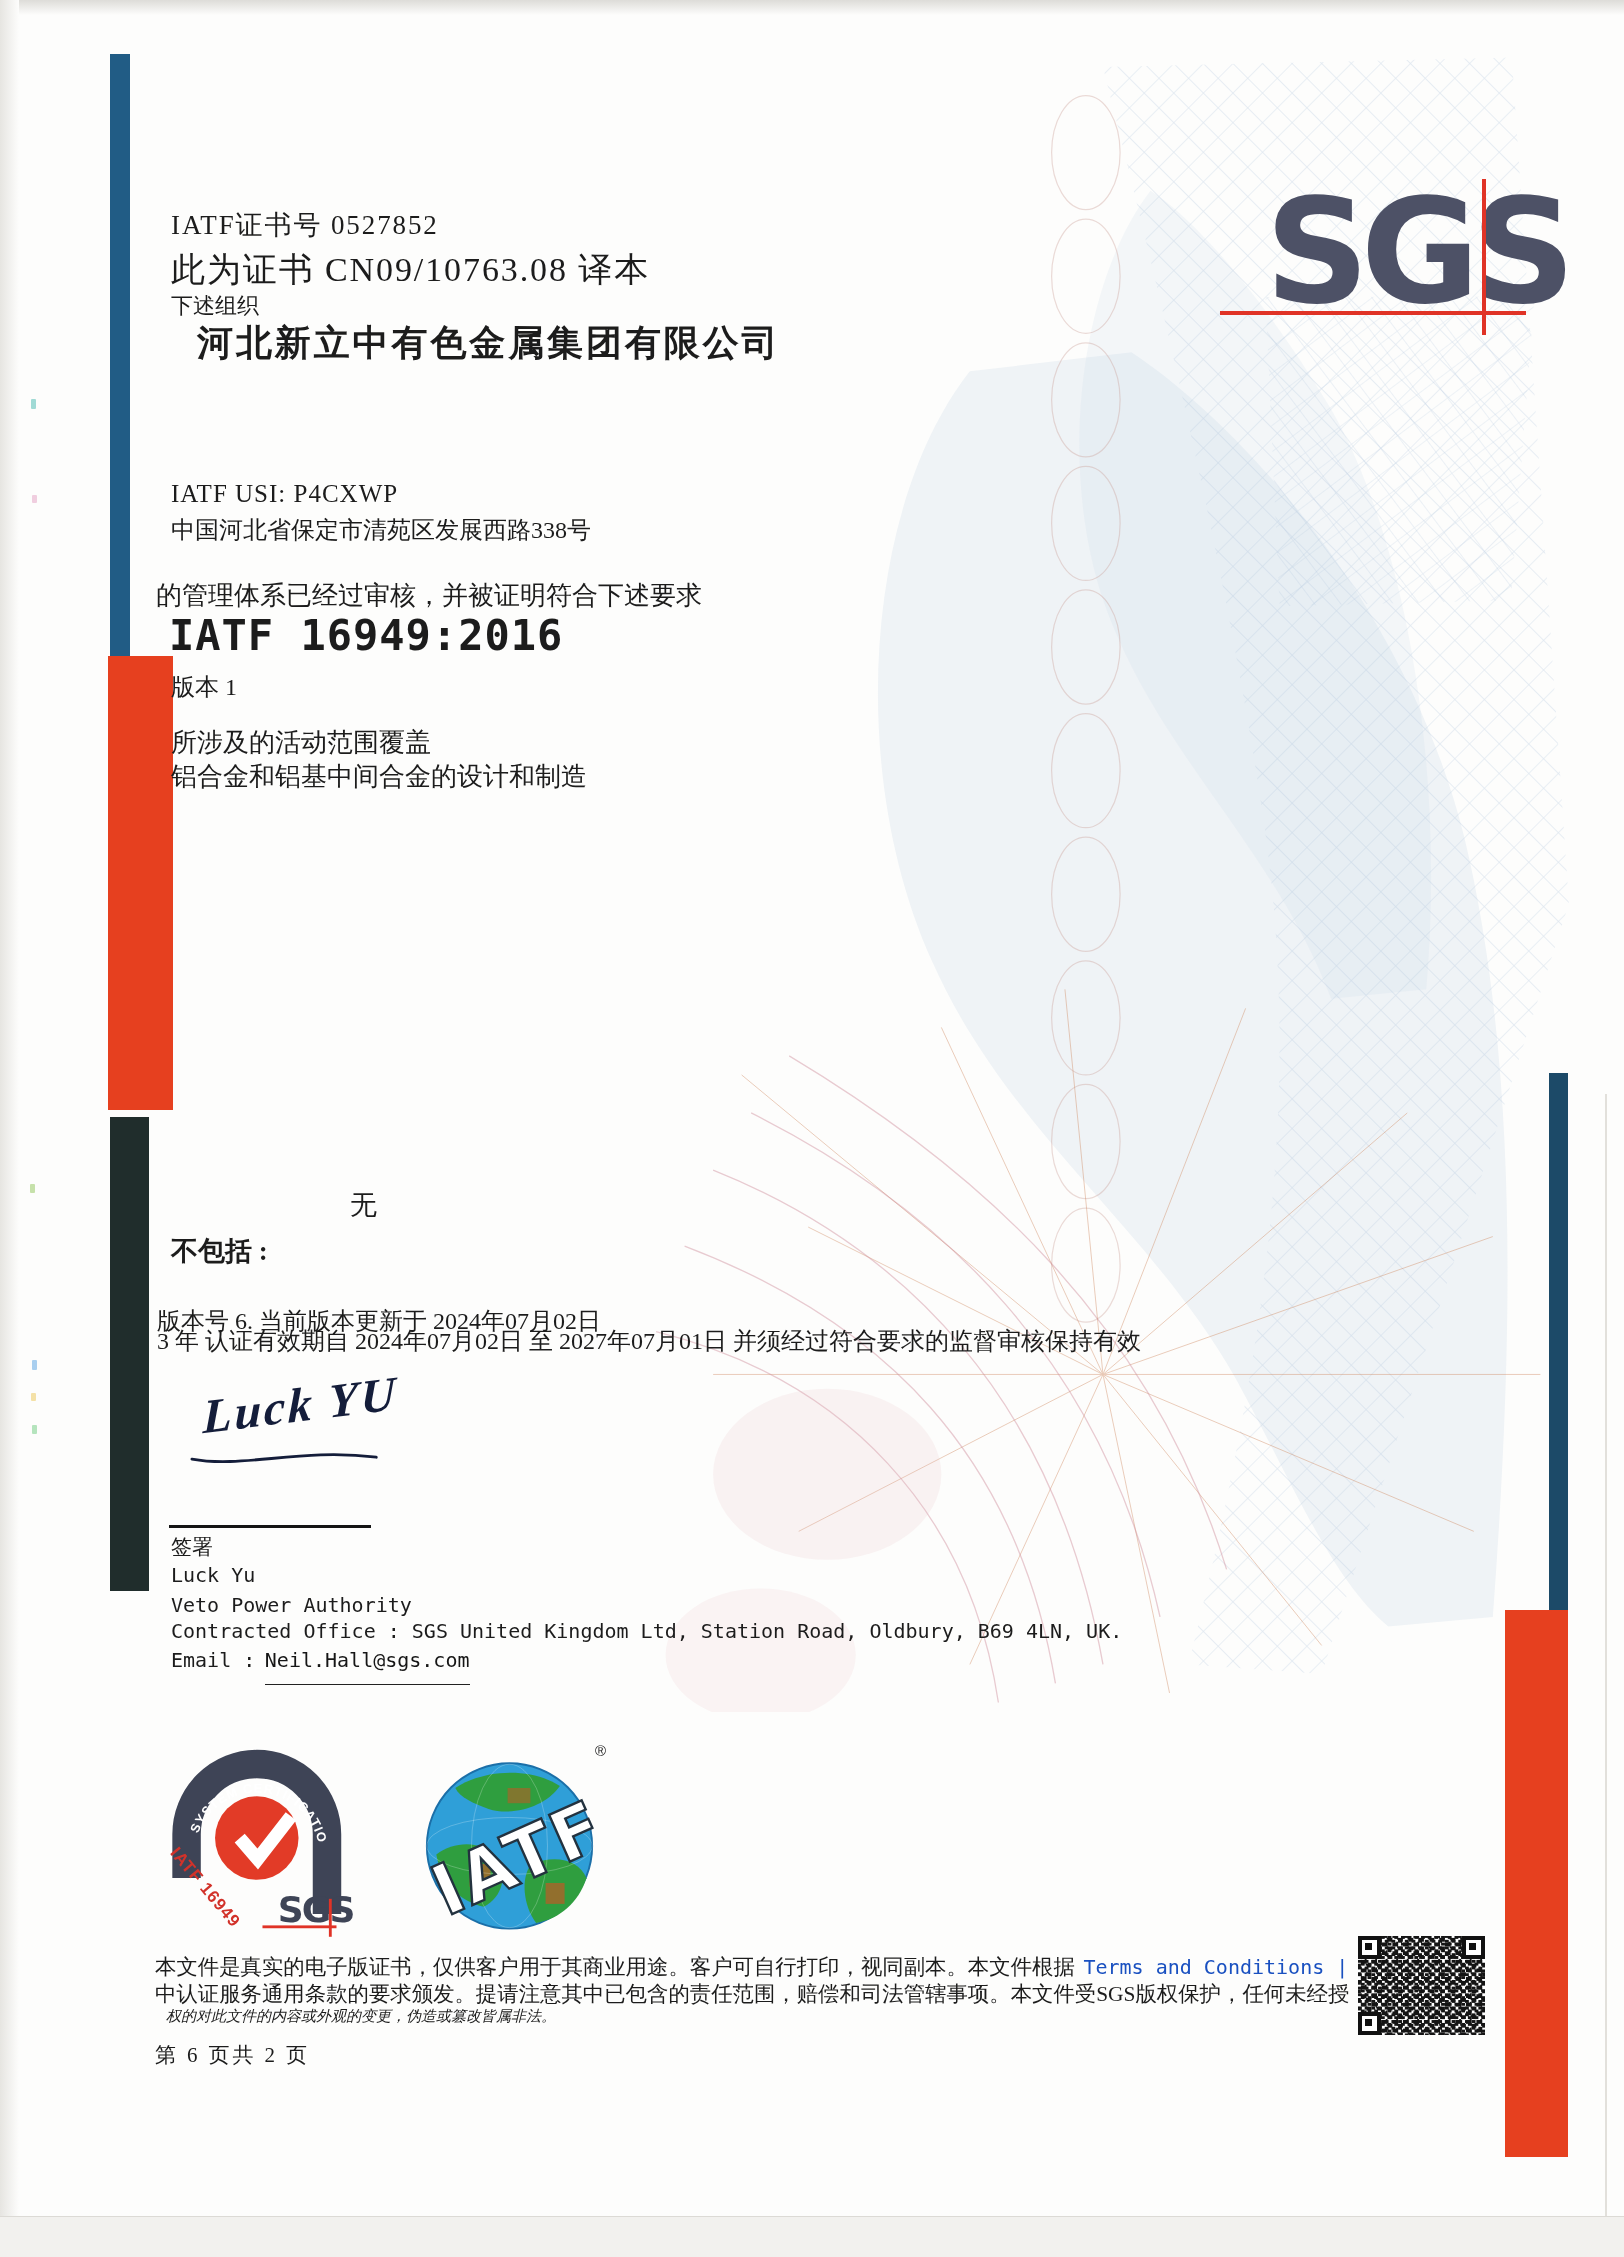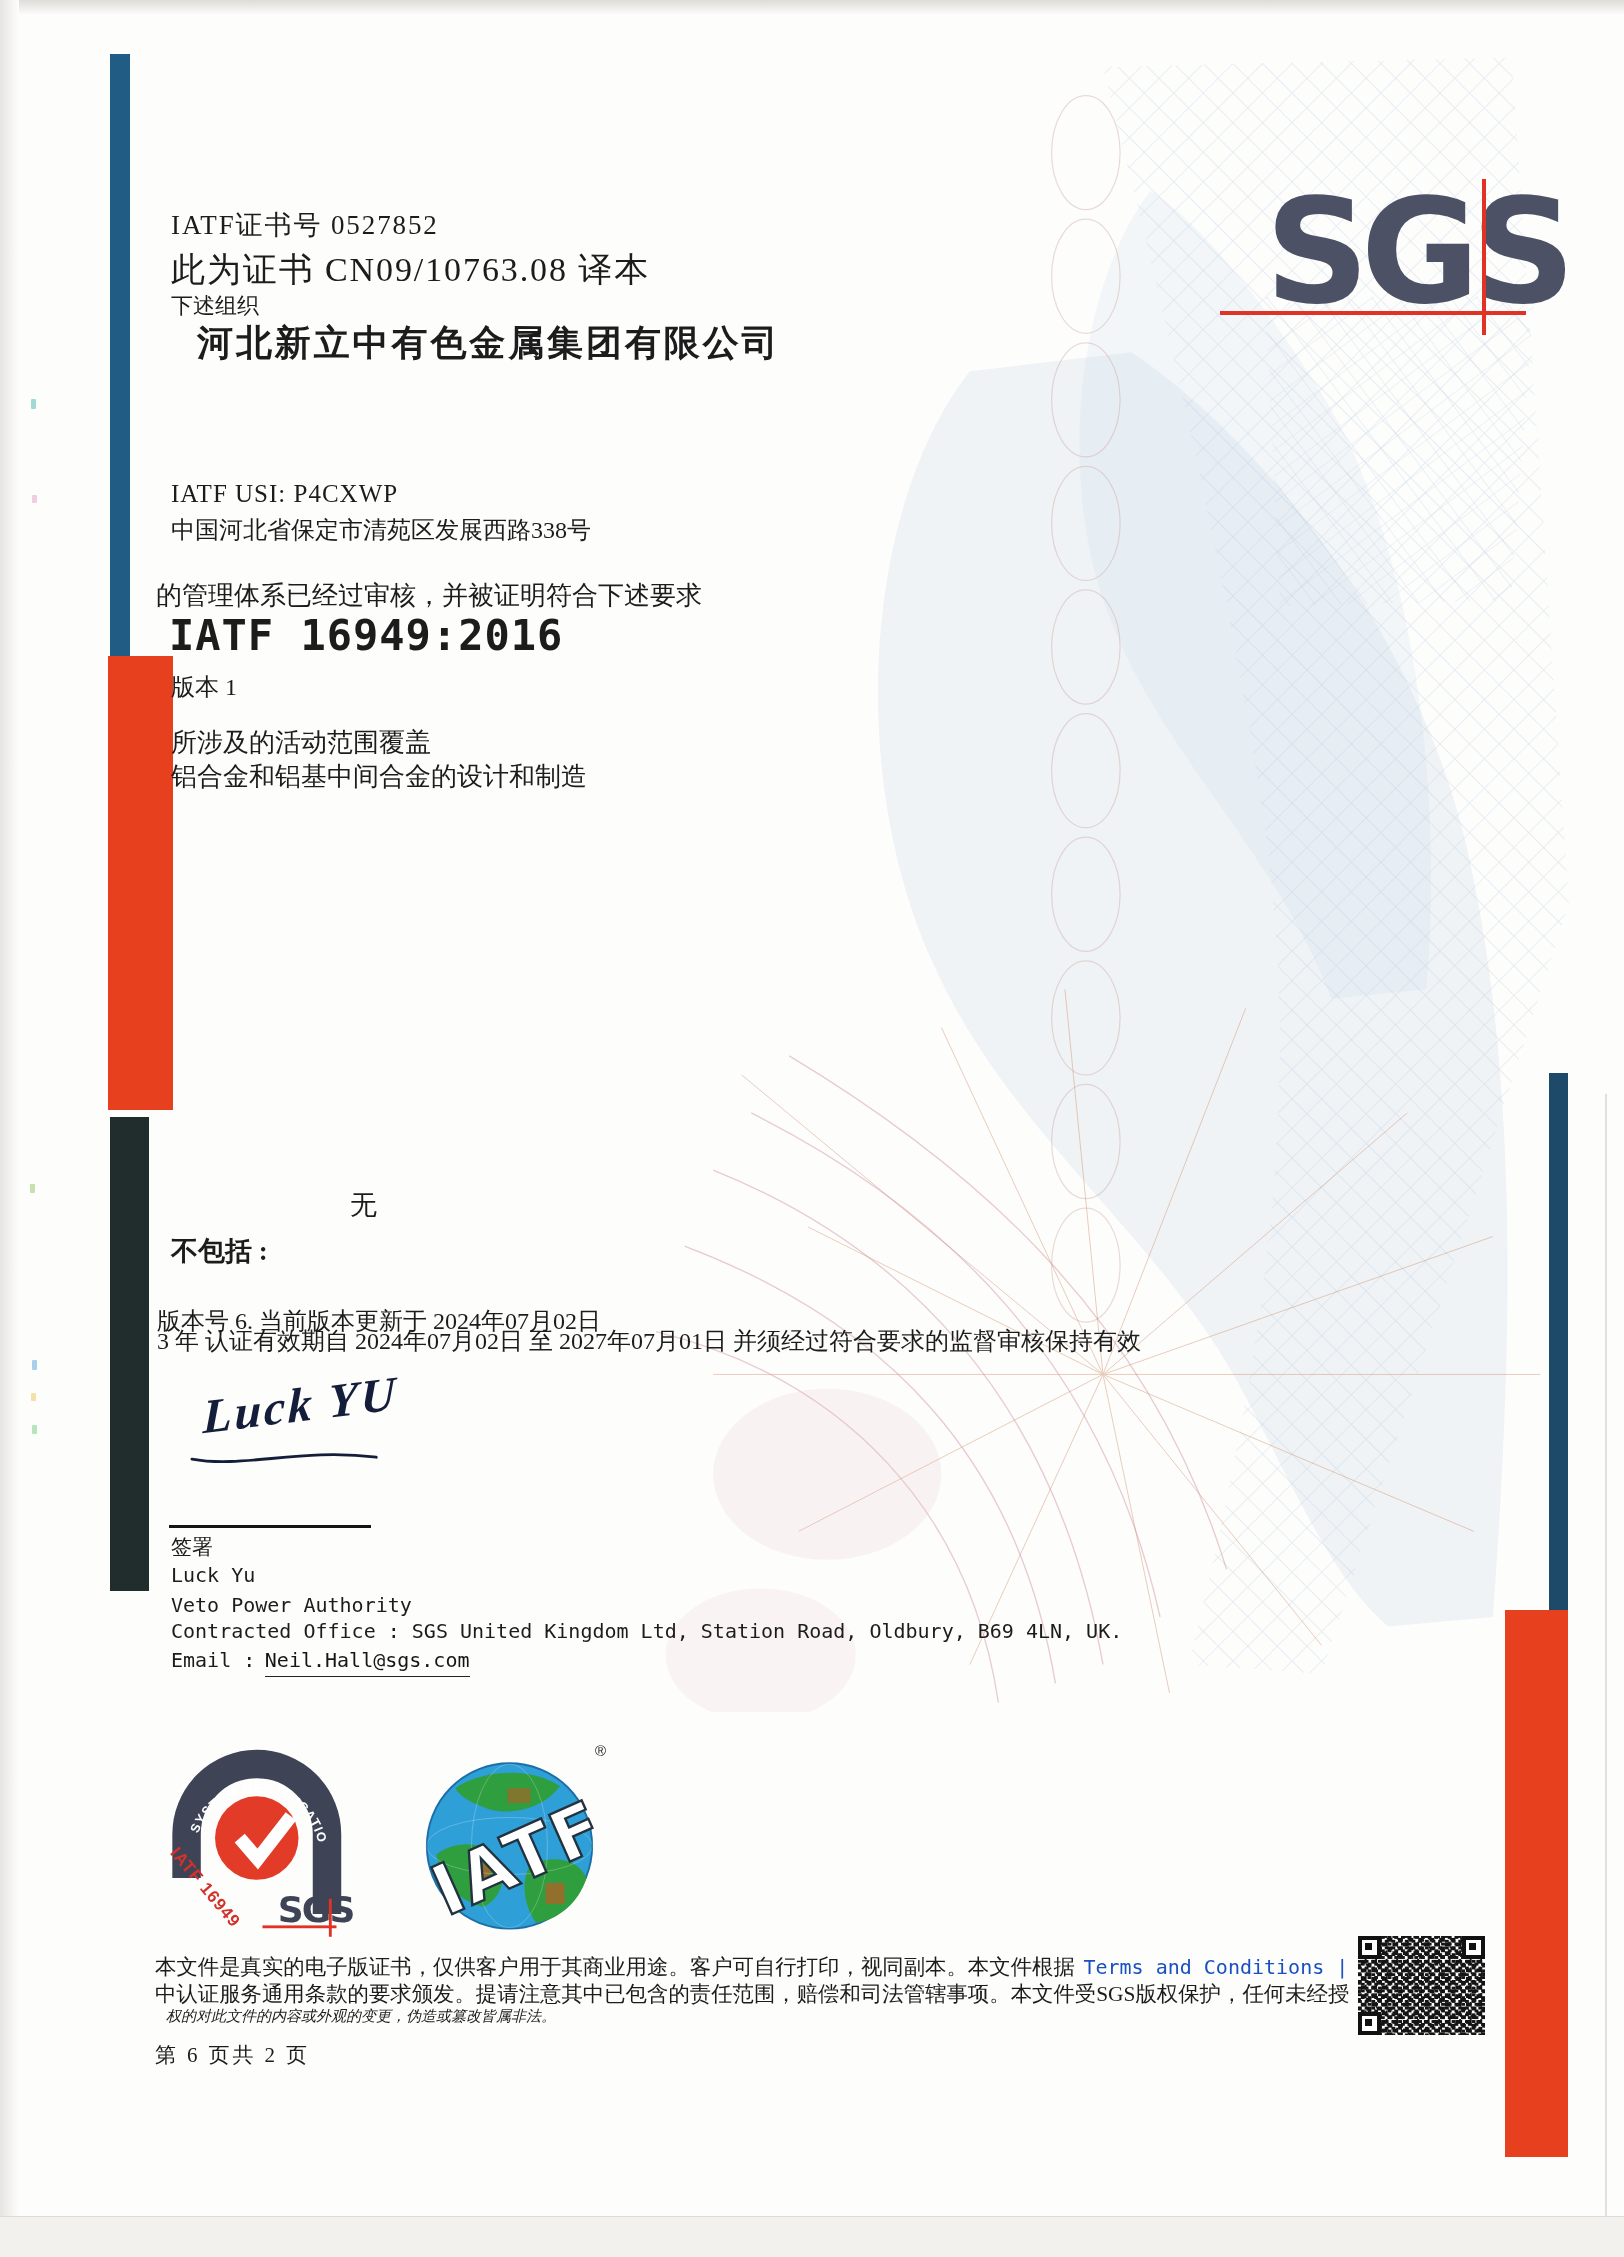--- a/index.html
+++ b/index.html
@@ -51,21 +51,21 @@
   .t-excl{left:171px;top:1233px;font-size:27px;font-weight:bold;}
   .t-exclval{left:350px;top:1187px;font-size:27px;}
   .t-validity{left:157px;top:1301px;font-size:24px;margin-top:24px;}
   .t-revision{left:157px;top:1305px;font-size:24px;text-align:right;}
   .t-signedlbl{left:171px;top:1533px;font-size:21px;}
   .t-signer{left:171px;top:1563px;font-size:20px;}
   .t-title{left:171px;top:1593px;font-size:20px;}
   .t-office{left:171px;top:1619px;font-size:20px;}
   .t-emailrow{left:171px;top:1648px;font-size:20px;}
   .email-link{margin-left:9.5px;color:#161616;text-decoration:none;border-bottom:1.9px solid #222;
-              padding-bottom:4px;}
+              padding-bottom:12px;}
   .sig-line{left:169px;top:1525px;width:202px;height:2.9px;background:#141414;}
 
   
   .sig-script{left:202px;top:1377px;font-size:48px;font-style:italic;font-weight:bold;
               color:#141d3a;transform:rotate(-7deg) skewX(-8deg);letter-spacing:2.9px;}
   .sig-swash{left:186px;top:1442px;}
 
   
   .f-line1{left:155px;top:1952px;font-size:21.4px;white-space:nowrap;}
   .f-line2{left:155px;top:1979px;font-size:21.4px;white-space:nowrap;}

